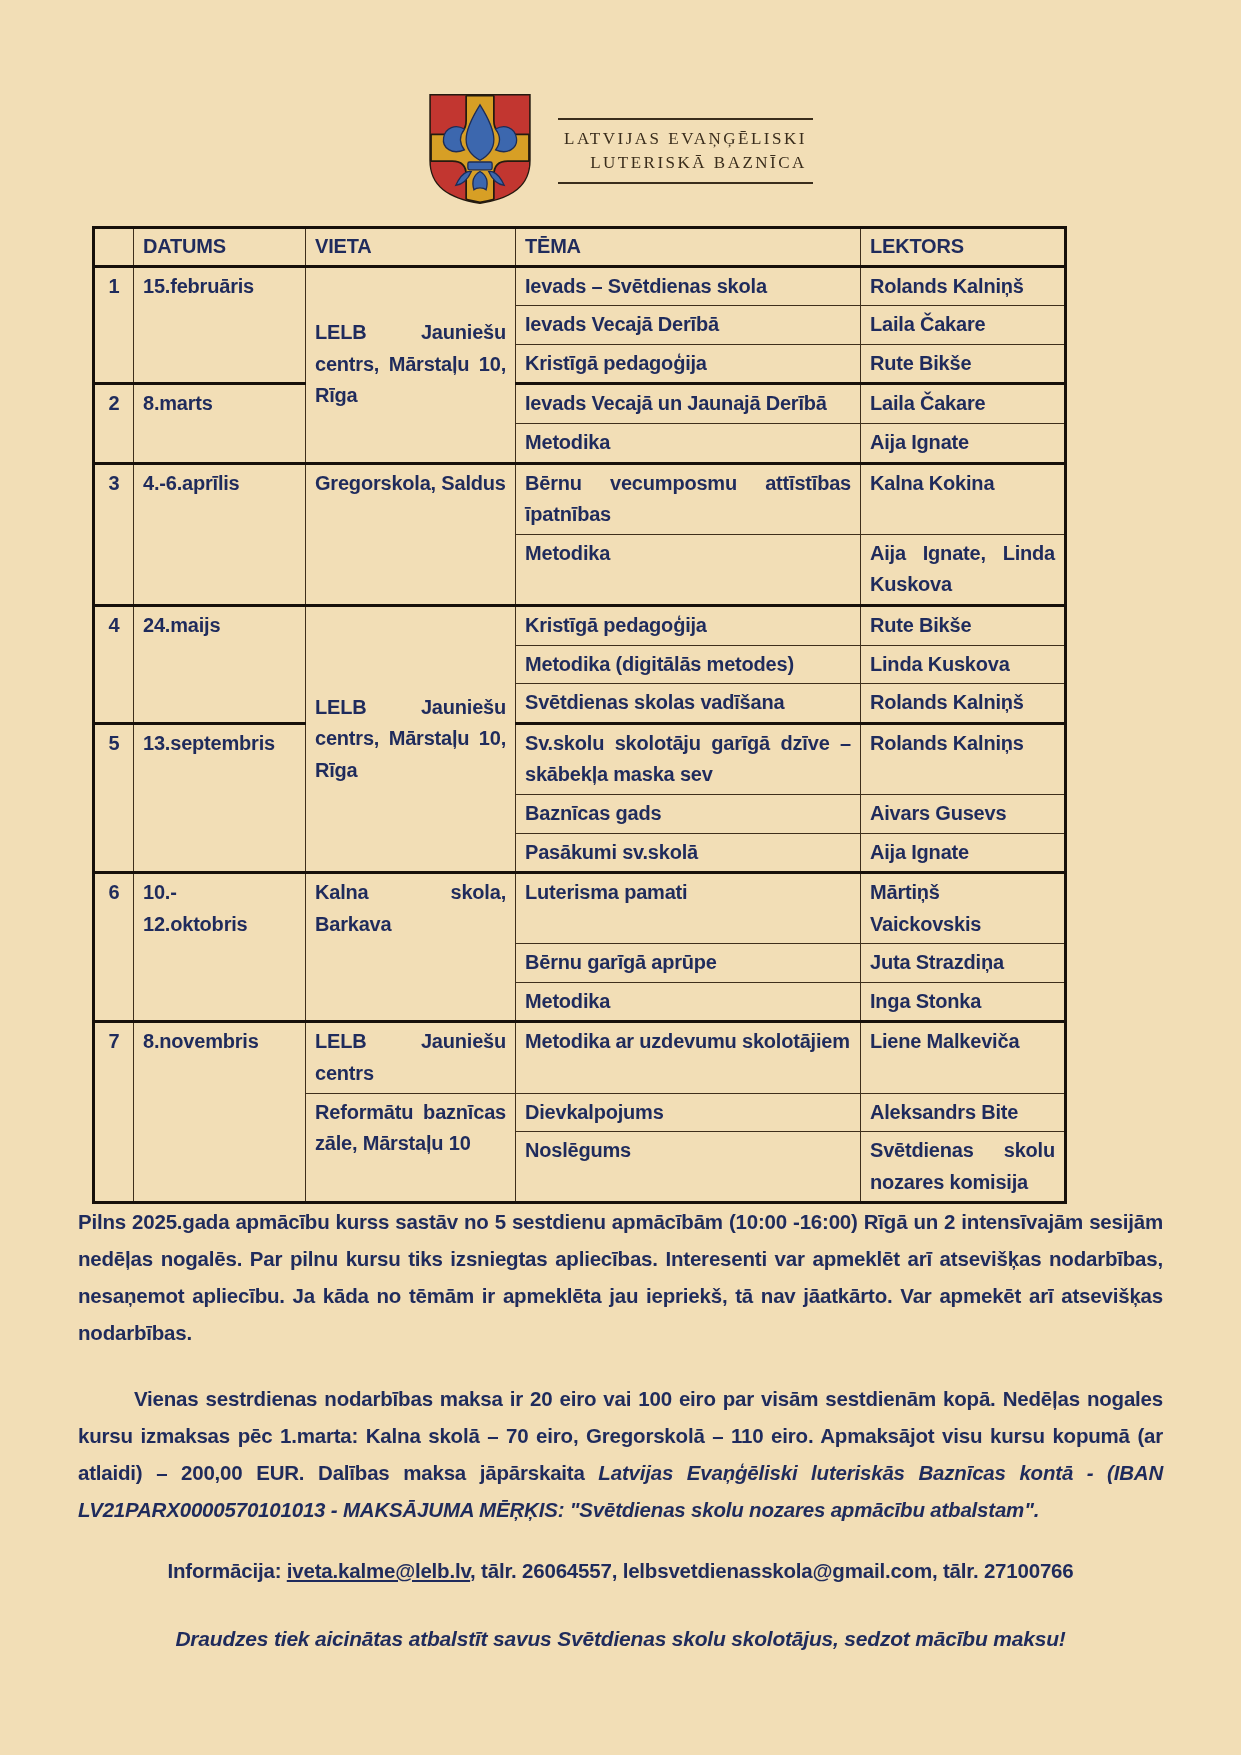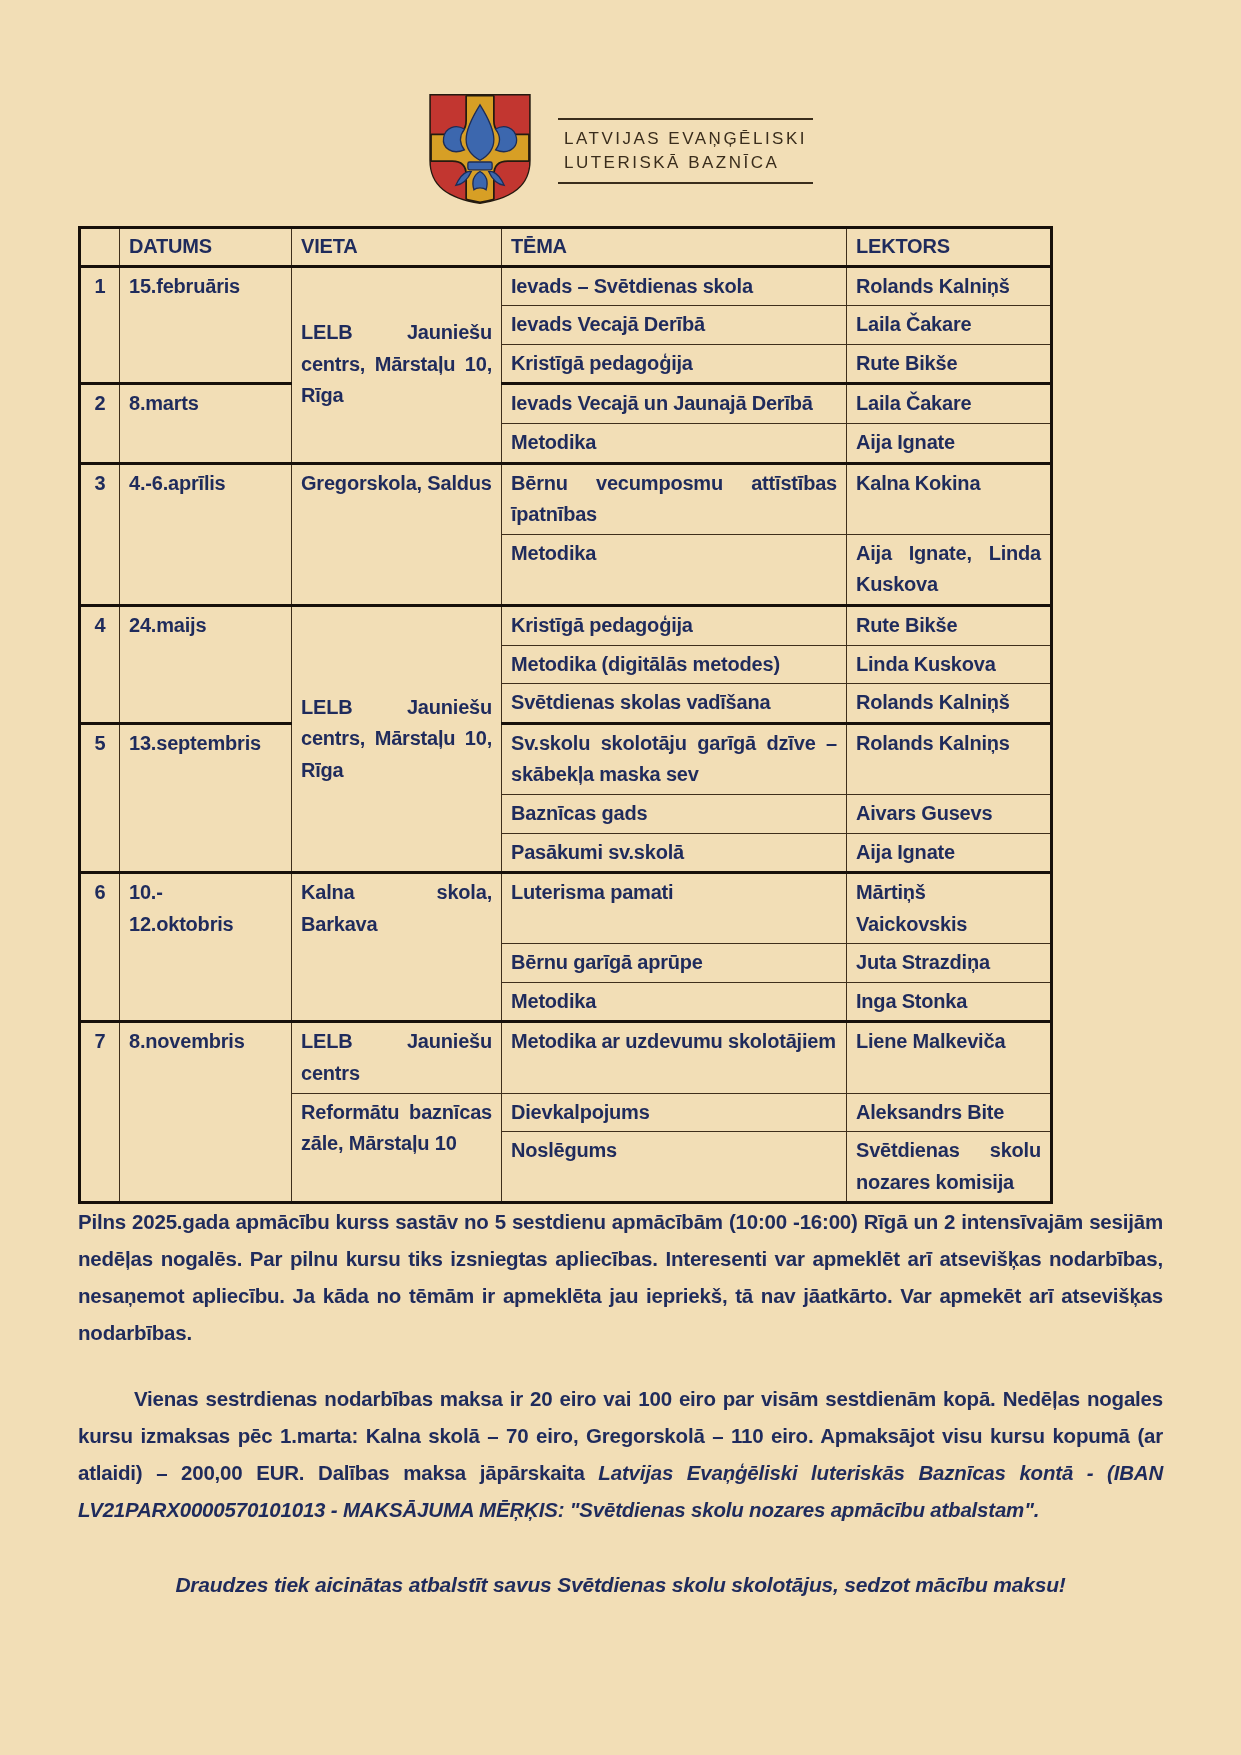--- a/index.html
+++ b/index.html
@@ -10,33 +10,33 @@
     font-family:"Liberation Sans",sans-serif;
     color:#1f2b5c;
   }
   
   .logo-row{display:flex;justify-content:center;align-items:flex-start;gap:26px;}
   .crest{width:104px;height:114px;display:block;}
   .logo-text{
     margin-top:26px;
     border-top:2px solid #3a2d1c;border-bottom:2px solid #3a2d1c;
     padding:7px 6px;
-    font-family:Liberation Sans, sans-serif;
+    font-family:Liberation Serif, serif;
     color:#3a2d1c;font-size:17px;letter-spacing:2.5px;
-    text-align:left;line-height:1.4;white-space:nowrap;
+    text-align:right;line-height:1.4;white-space:nowrap;
   }
   
   .title{
     margin:44px 0 0 0;text-align:center;
     font-size:27px;font-weight:bold;color:#1f2b5c;letter-spacing:-0.2px;
   }
   
   table.schedule{
     margin-top:20px;border-collapse:collapse;table-layout:fixed;
-    width:972px;border:3px solid #17100a;
+    width:972px;border:3px solid #17100a;margin-left:14px;
   }
   .schedule th,.schedule td{
     border:1px solid #3f2f1b;
     padding:3px 9px;
     font-size:20px;font-weight:bold;line-height:1.58;
     vertical-align:top;color:#1f2b5c;letter-spacing:-0.2px;
     overflow:hidden;
   }
   .schedule thead th{text-align:left;vertical-align:middle;padding-top:2px;padding-bottom:2px;}
   .schedule tr.gs td{border-top:3px solid #17100a;}
@@ -203,16 +203,17 @@
         <td class="tema">Noslēgums</td>
         <td class="lektors">Svētdienas skolu nozares komisija</td>
       </tr>
     </tbody>
   </table>
 
   <p class="para p1">Pilns 2025.gada apmācību kurss sastāv no 5 sestdienu apmācībām (10:00 -16:00) Rīgā un 2 intensīvajām sesijām nedēļas nogalēs. Par pilnu kursu tiks izsniegtas apliecības. Interesenti var apmeklēt arī atsevišķas nodarbības, nesaņemot apliecību. Ja kāda no tēmām ir apmeklēta jau iepriekš, tā nav jāatkārto. Var apmekēt arī atsevišķas nodarbības.</p>
 
   <p class="para p2"><span>Vienas sestrdienas nodarbības maksa ir 20 eiro vai 100 eiro par visām sestdienām kopā. Nedēļas nogales kursu izmaksas pēc 1.marta:  Kalna skolā – 70 eiro, Gregorskolā – 110 eiro. Apmaksājot visu kursu kopumā (ar atlaidi) – 200,00 EUR. Dalības maksa jāpārskaita </span><i>Latvijas Evaņģēliski luteriskās Baznīcas kontā - (IBAN LV21PARX0000570101013 -  MAKSĀJUMA MĒŖĶIS: "Svētdienas skolu nozares apmācību atbalstam".</i></p>
 
+  <p class="contact"><span>Informācija: </span><a class="email">iveta.kalme@lelb.lv</a><span>, tālr. 26064557, lelbsvetdienasskola@gmail.com, tālr. 27100766</span></p>
 
   <p class="note">Draudzes tiek aicinātas atbalstīt savus Svētdienas skolu skolotājus, sedzot mācību maksu!</p>
 
 </div>
 
 </body></html>

